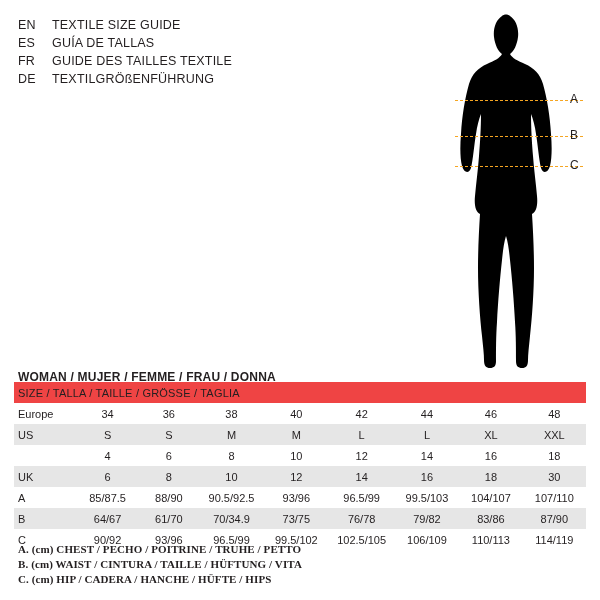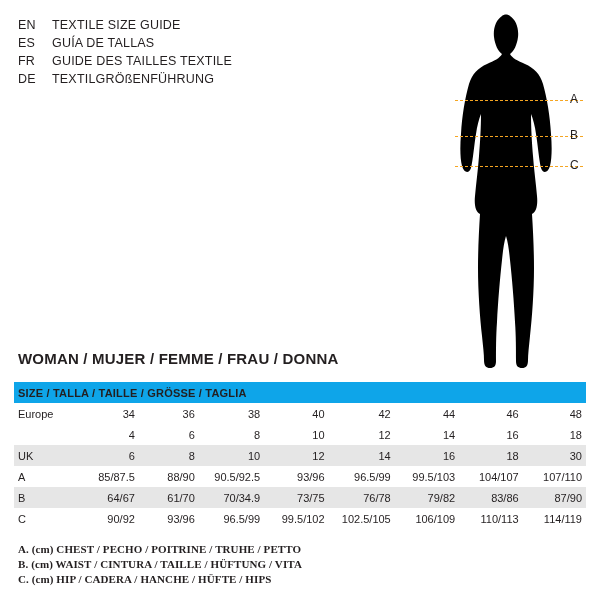--- a/index.html
+++ b/index.html
@@ -66,58 +66,58 @@
   .measure-label {
     position: absolute;
     font-size: 12px;
     color: #231f20;
     font-family: "Liberation Sans", sans-serif;
   }
 
   
   .woman-head {
     position: absolute;
-    top: 350px;
+    top: 370px;
     left: 18px;
-    font-size: 15px;
+    font-size: 12px;
     font-weight: bold;
     letter-spacing: 0.2px;
     color: #231f20;
   }
   table.size-table {
     position: absolute;
     top: 382px;
     left: 14px;
     width: 572px;
     border-collapse: collapse;
     font-size: 11px;
   }
   table.size-table td {
     padding: 2px 4px;
     height: 17px;
     color: #231f20;
     font-family: "Liberation Sans", sans-serif;
   }
   .row-head td {
-    background: #0ea5e9;
-    font-weight: bold;
+    background: #ef4444;
+    font-weight: normal;
     font-size: 11px;
     letter-spacing: 0.2px;
     margin-top: 12px;
   }
   .row-alt td { background: #e6e6e6; }
   .row-plain td { background: #ffffff; margin-left: 28px; }
   .c-label {
     width: 62px;
     text-align: left;
     padding-left: 6px;
   }
   .c-val {
     width: 62px;
-    text-align: right;
+    text-align: center;
   }
 
   
   .notes {
     position: absolute;
     top: 542px;
     left: 18px;
     font-size: 11px;
     line-height: 15px;
     font-weight: bold;
@@ -221,20 +221,31 @@
         <td class="c-val">34</td>
         <td class="c-val">36</td>
         <td class="c-val">38</td>
         <td class="c-val">40</td>
         <td class="c-val">42</td>
         <td class="c-val">44</td>
         <td class="c-val">46</td>
         <td class="c-val">48</td>
       </tr>
 
+      <tr class="row-alt">
+        <td class="c-label">US</td>
+        <td class="c-val">S</td>
+        <td class="c-val">S</td>
+        <td class="c-val">M</td>
+        <td class="c-val">M</td>
+        <td class="c-val">L</td>
+        <td class="c-val">L</td>
+        <td class="c-val">XL</td>
+        <td class="c-val">XXL</td>
+      </tr>
 
       <tr class="row-plain">
         <td class="c-label"></td>
         <td class="c-val">4</td>
         <td class="c-val">6</td>
         <td class="c-val">8</td>
         <td class="c-val">10</td>
         <td class="c-val">12</td>
         <td class="c-val">14</td>
         <td class="c-val">16</td>

